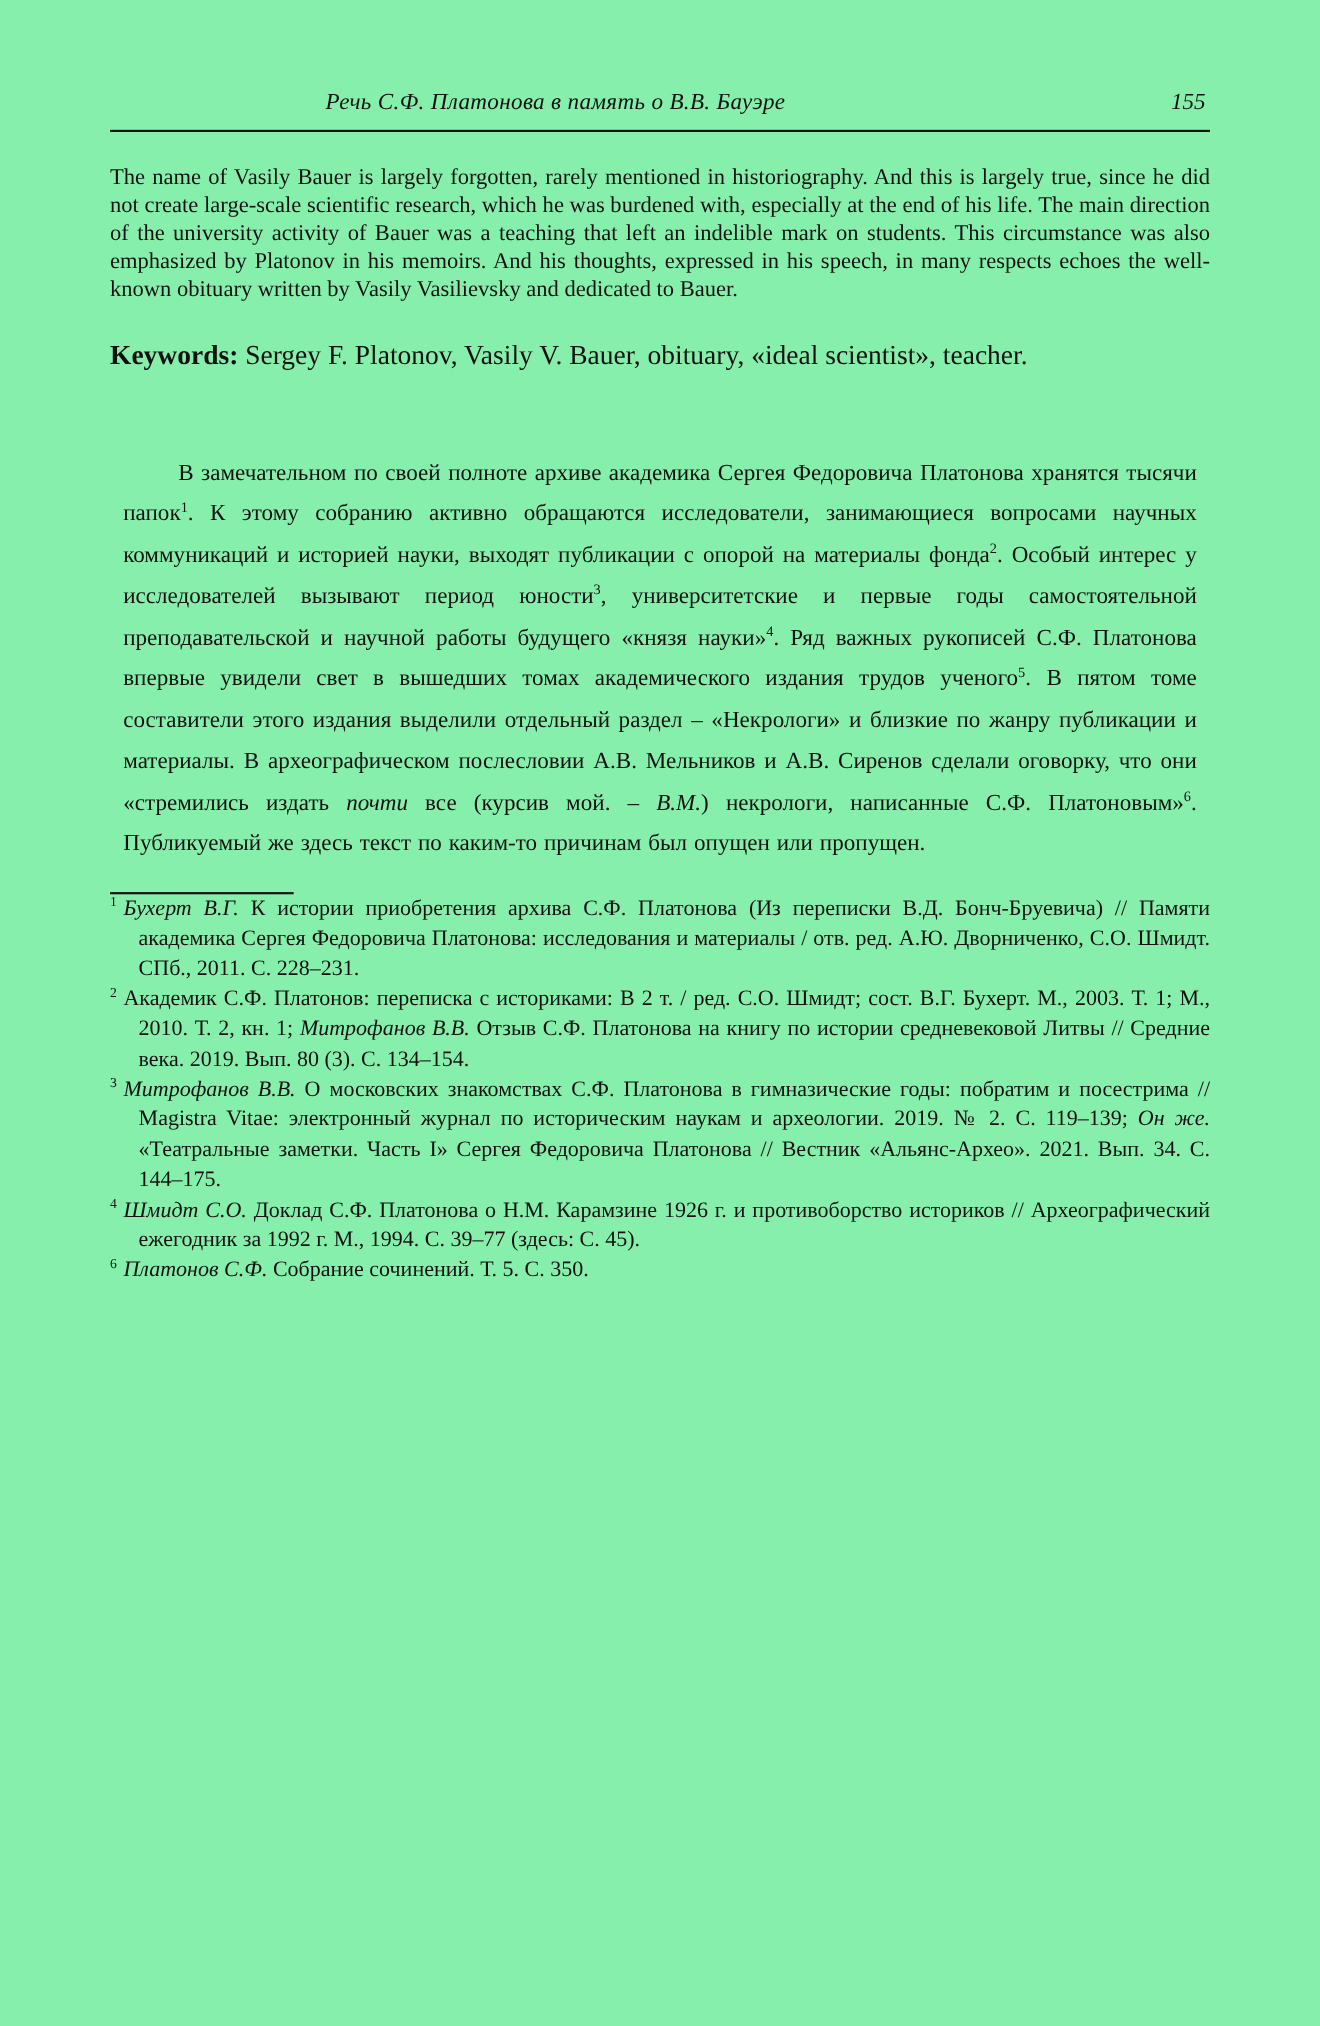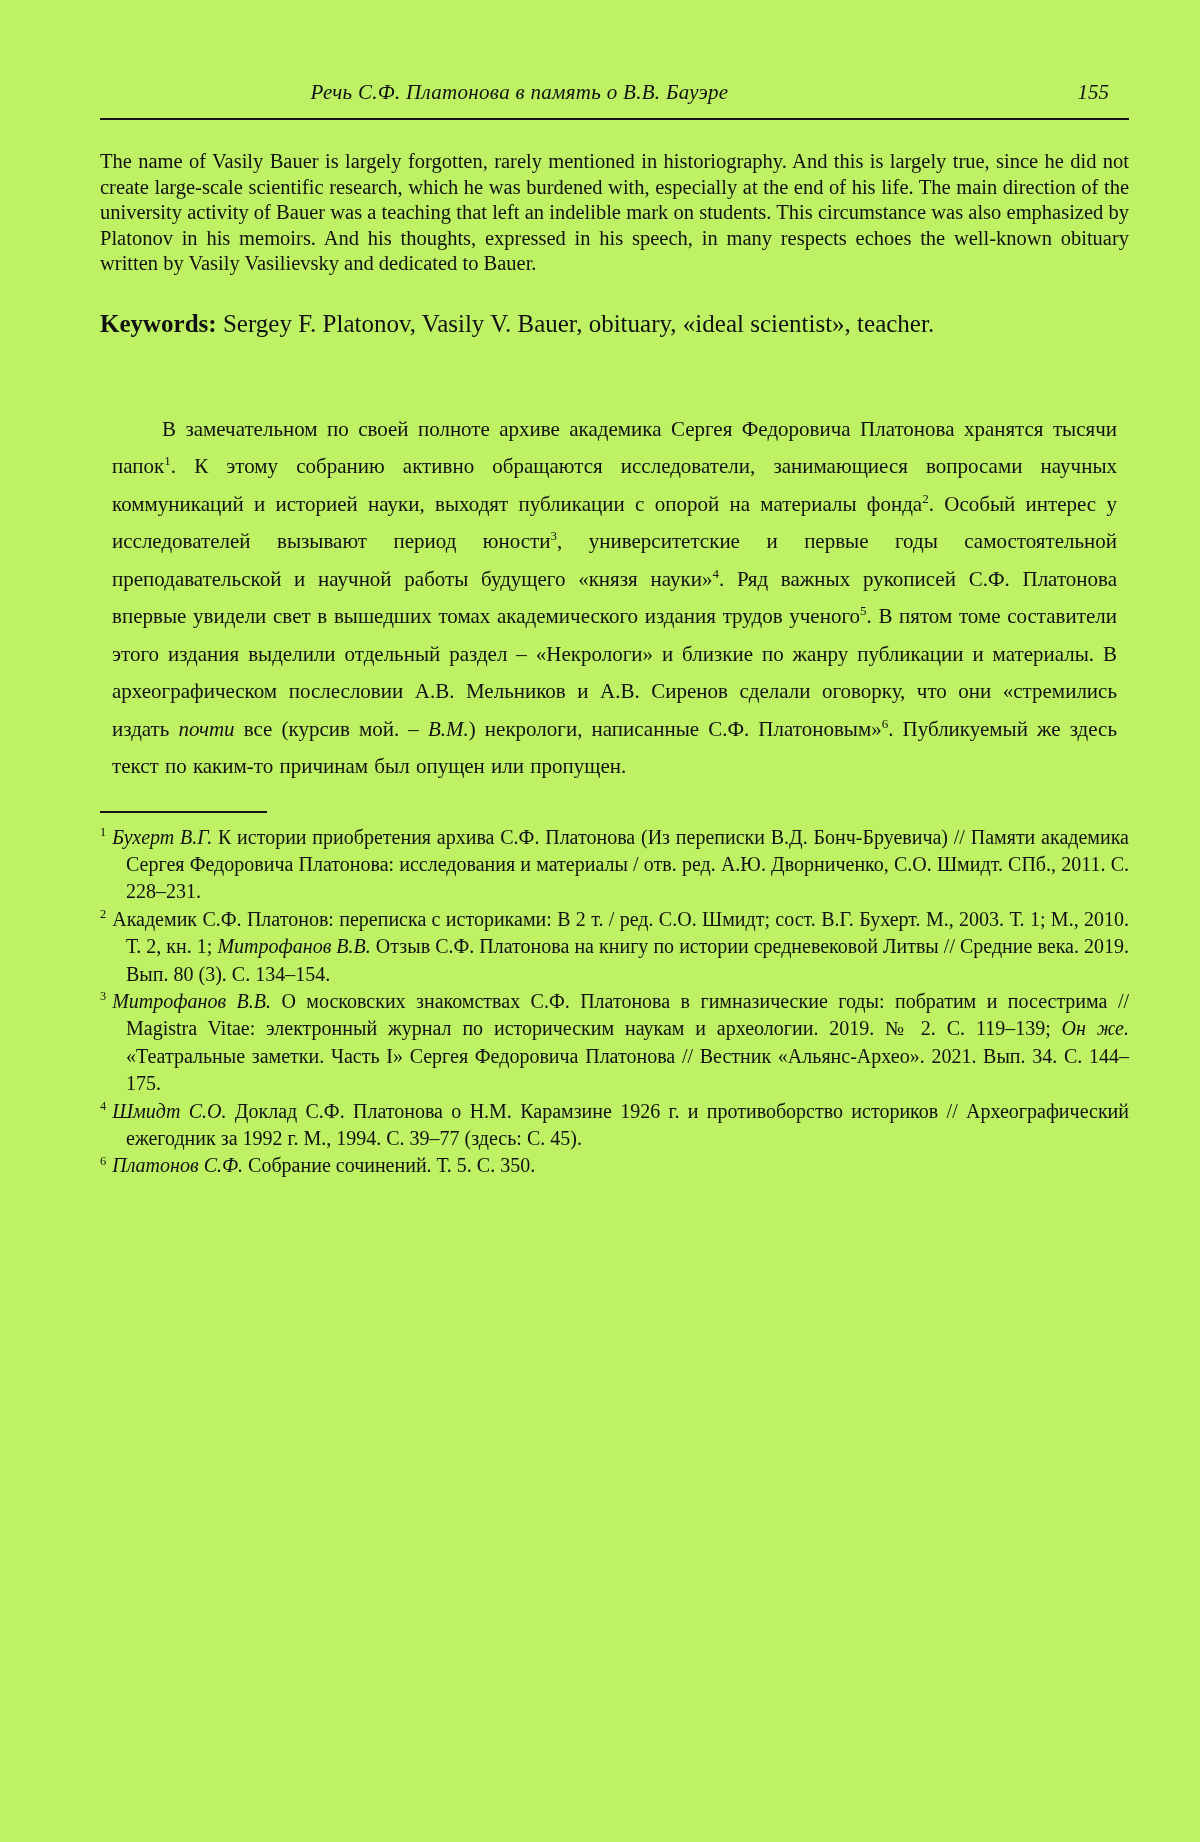--- a/index.html
+++ b/index.html
@@ -6,43 +6,43 @@
   body {
     width: 1200px;
     font-family: "Liberation Serif", "DejaVu Serif", serif;
     color: #111;
     -webkit-font-smoothing: antialiased;
   }
   .page {
     position: relative;
     width: 1200px;
     height: 1842px;
-    background: #bef264;
-    padding: 80px 71px 0 100px;
+    background: #86efac;
+    padding: 80px 100px 0 100px;
     box-sizing: border-box;
     overflow: hidden;
   }
 
   
   .running-head {
     position: relative;
     width: 100%;
     height: 30px;
   }
   .head-title {
     text-align: center;
     padding-right: 190px;
     font-style: italic;
     font-size: 21px;
     letter-spacing: 0.3px;
     white-space: nowrap;
   }
   .head-page-num {
     position: absolute;
-    right: 20px;
+    right: 4px;
     top: 0;
     font-style: italic;
     font-size: 21px;
   }
   .head-rule {
     border: none;
     border-top: 2px solid #141414;
     margin: 8px 0 0 0;
   }
 
@@ -73,21 +73,20 @@
   }
 
   
   .footnote-rule {
     margin-top: 25px;
     width: 167px;
     height: 0;
     border-top: 2px solid #141414;
   }
   .footnotes {
-    margin-top: 11px;
     font-size: 20px;
     line-height: 27.4px;
   }
   .footnote {
     text-align: justify;
     padding-left: 26px;
     text-indent: -26px;
     margin: 0;
   }
   .it { font-style: italic; }

